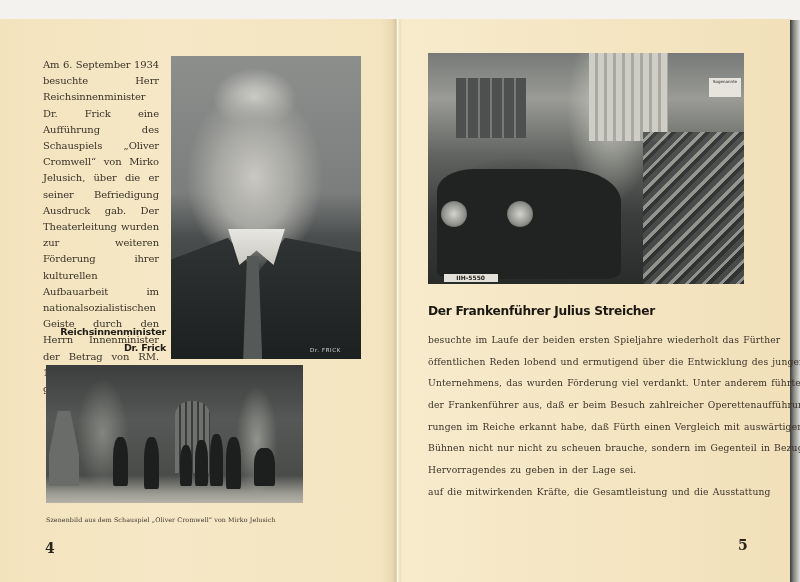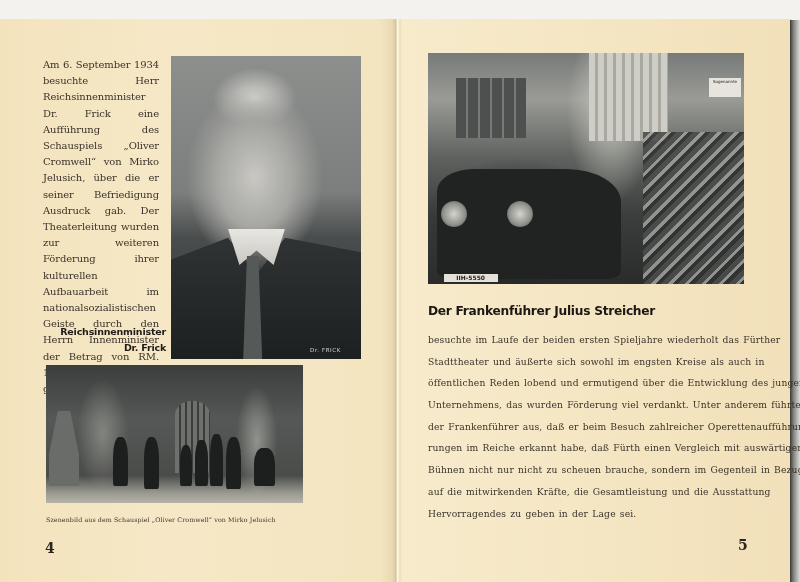--- a/index.html
+++ b/index.html
@@ -192,24 +192,23 @@
     <div class="street-lamp" style="left:4%;top:64%;"></div>
     <div class="street-lamp" style="left:25%;top:64%;"></div>
     <div class="street-plate">IIH-5550</div>
     <div class="street-sign">Sogenannte</div>
   </div>
 
   <h2 class="headline">Der Frankenführer Julius Streicher</h2>
 
   <div class="body-text">
     <span class="body-line">besuchte im Laufe der beiden ersten Spieljahre wiederholt das Fürther</span>
-    <span class="body-line">Stadttheater und äußerte sich sowohl im engsten Kreise als auch in</span>
     <span class="body-line">öffentlichen Reden lobend und ermutigend über die Entwicklung des jungen</span>
     <span class="body-line">Unternehmens, das wurden Förderung viel verdankt. Unter anderem führte</span>
     <span class="body-line">der Frankenführer aus, daß er beim Besuch zahlreicher Operettenaufführungen</span>
     <span class="body-line">rungen im Reiche erkannt habe, daß Fürth einen Vergleich mit auswärtigen</span>
     <span class="body-line">Bühnen nicht nur nicht zu scheuen brauche, sondern im Gegenteil in Bezug</span>
+    <span class="body-line last">Hervorragendes zu geben in der Lage sei.</span>
     <span class="body-line">auf die mitwirkenden Kräfte, die Gesamtleistung und die Ausstattung</span>
-    <span class="body-line last">Hervorragendes zu geben in der Lage sei.</span>
   </div>
 
   <span class="pageno pageno-right">5</span>
 </section>
 
 </body></html>

